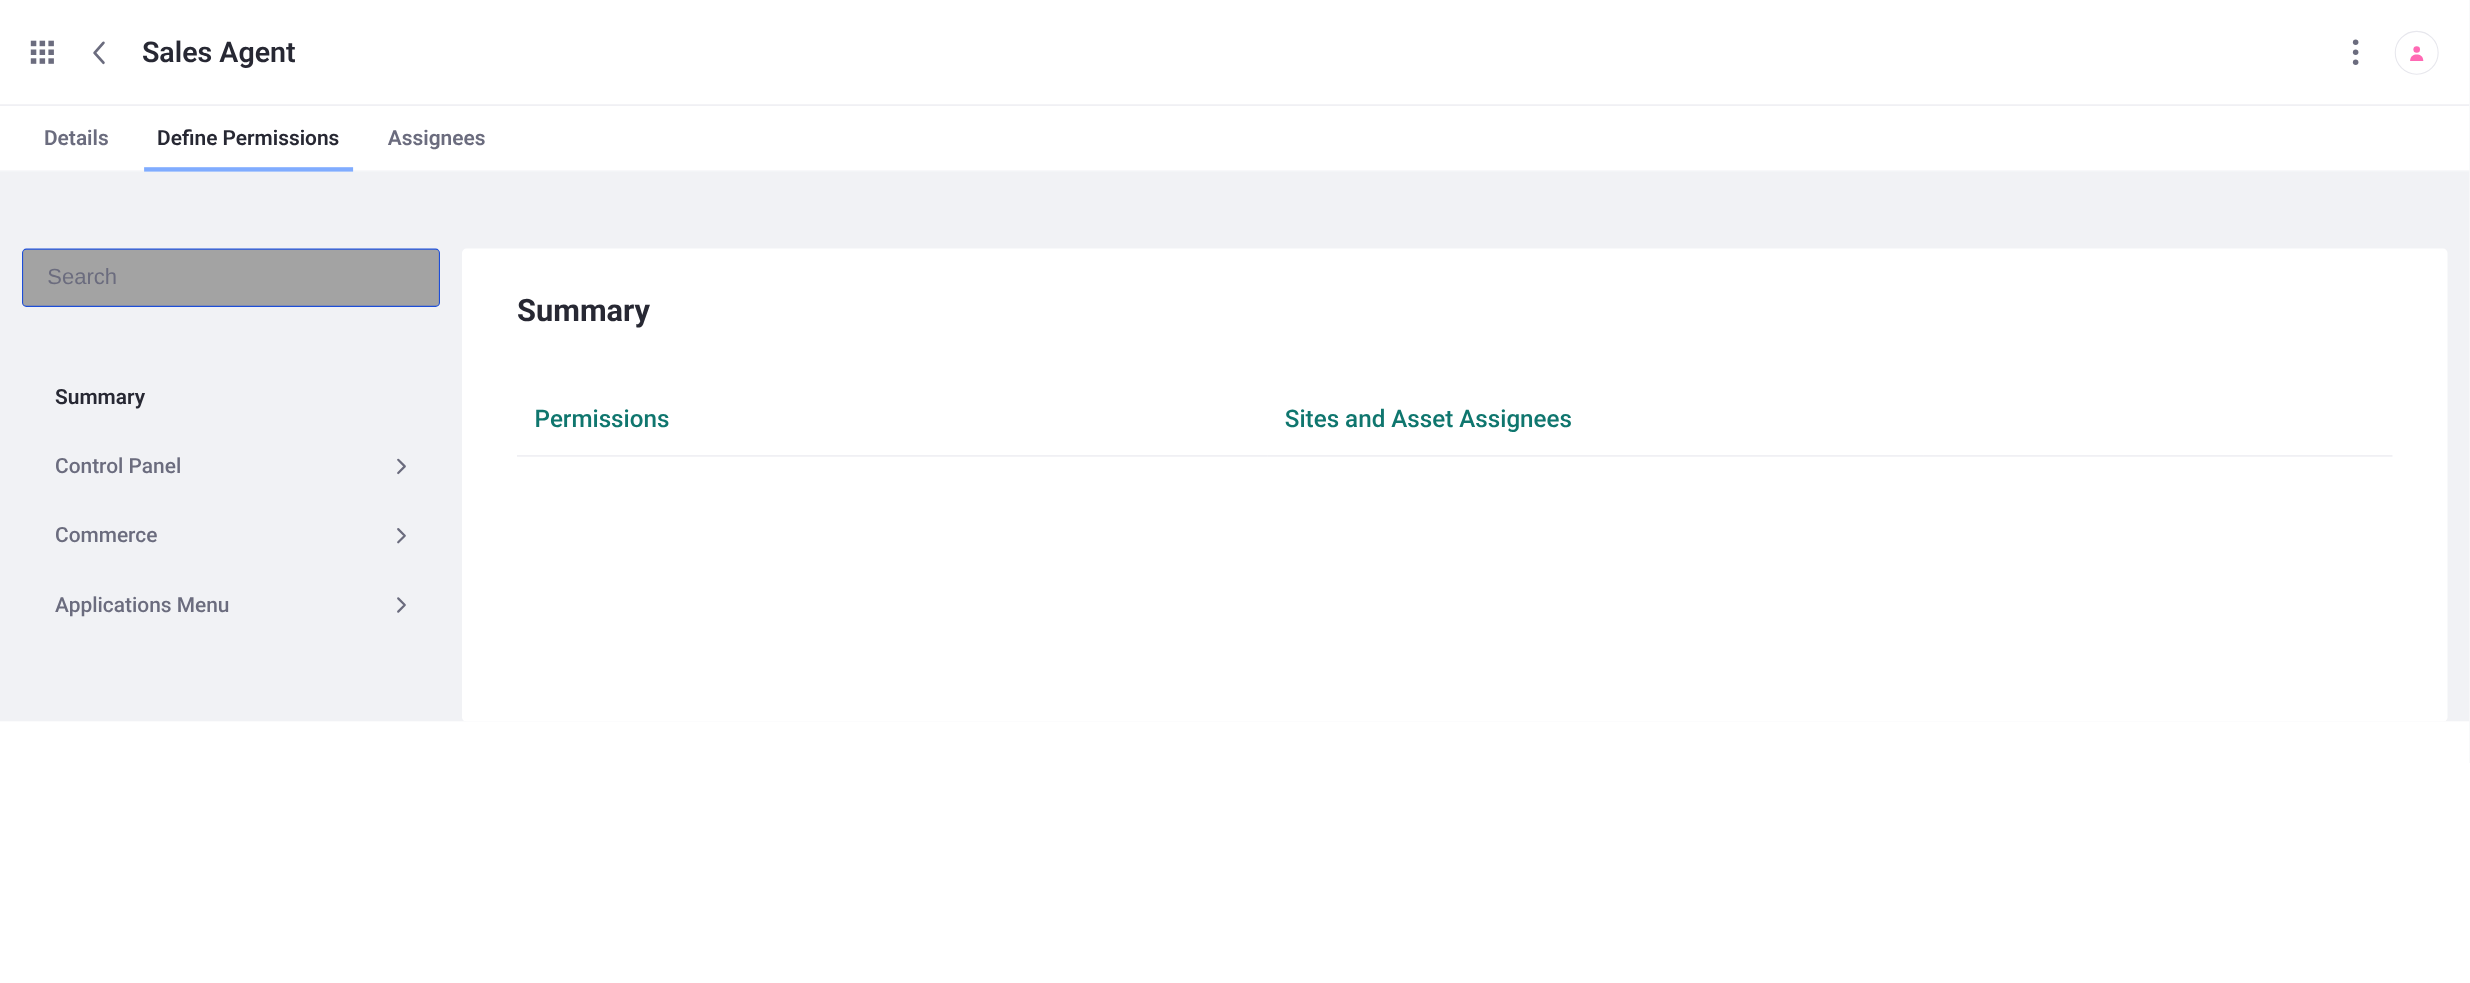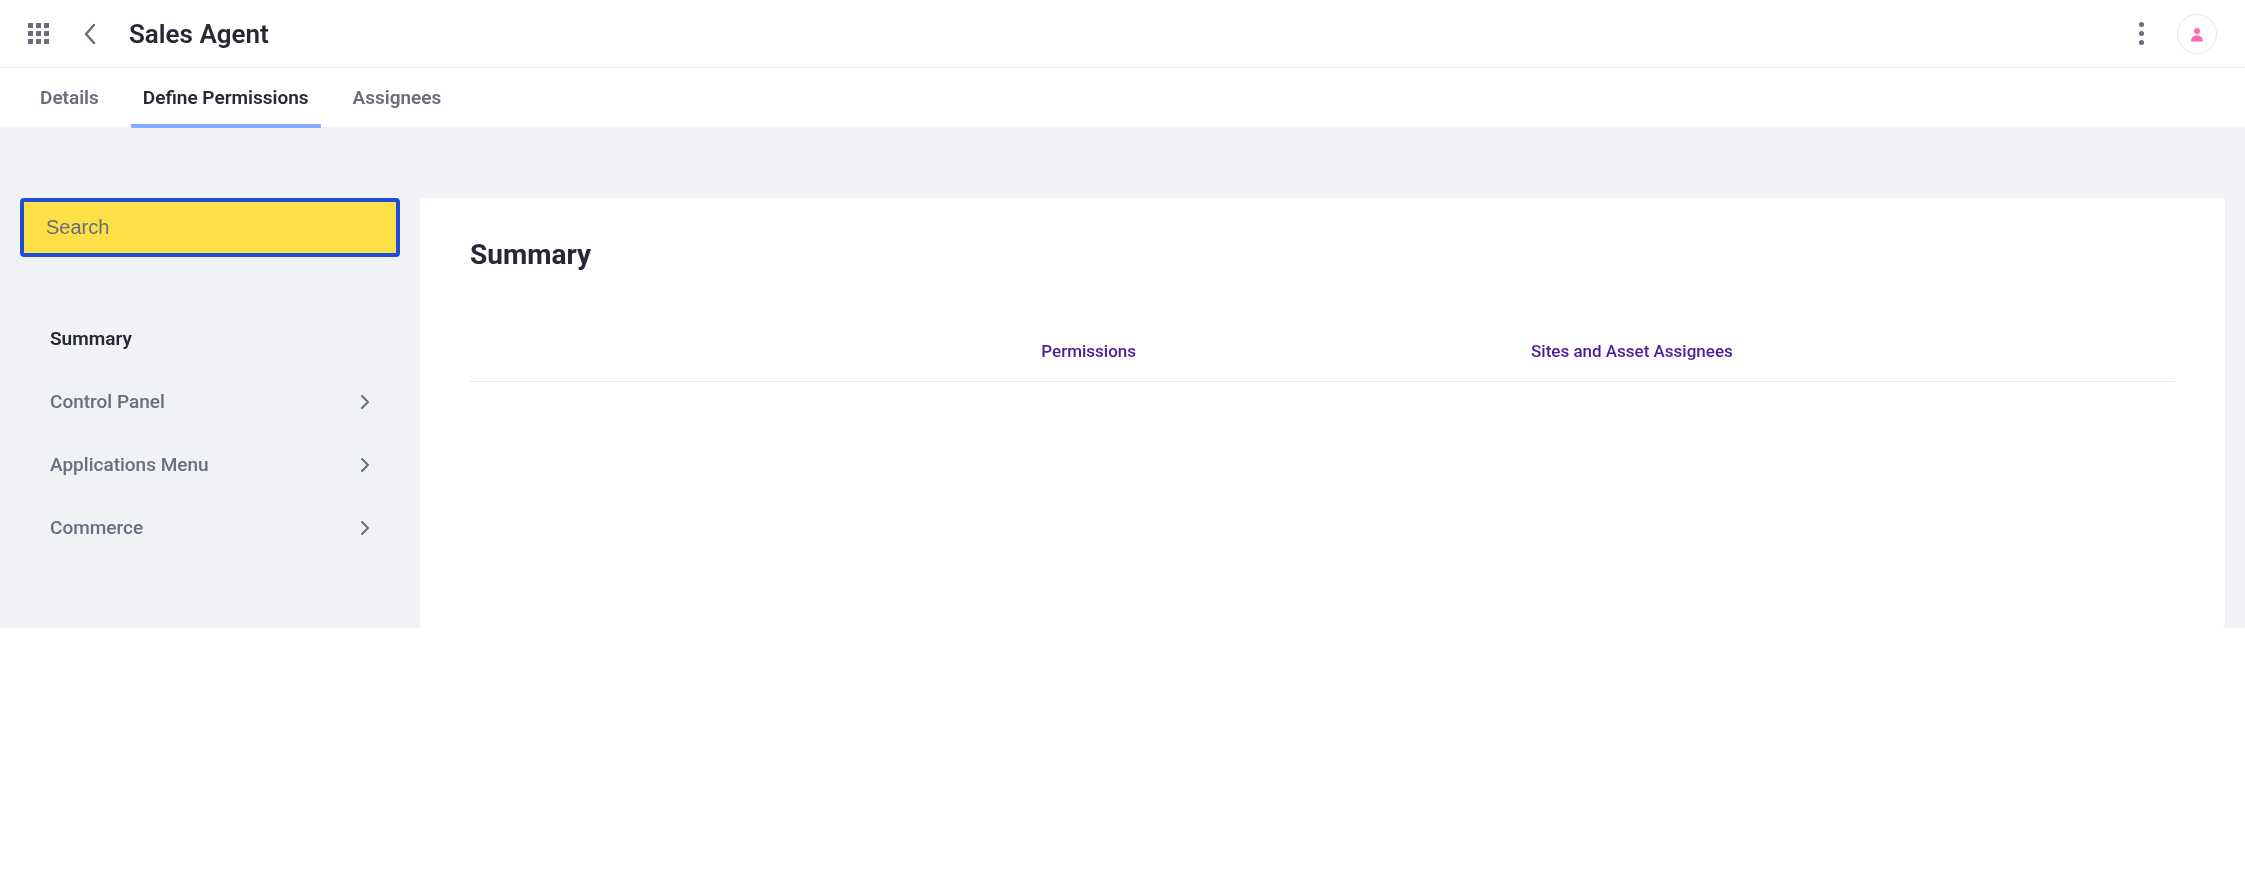--- a/index.html
+++ b/index.html
@@ -7,21 +7,21 @@
       font-family: -apple-system, BlinkMacSystemFont, "Segoe UI", Roboto, Helvetica, Arial, sans-serif;
       background: #fff;
       color: #272833;
     }
     .topbar {
       display: flex;
       align-items: center;
       justify-content: space-between;
       padding: 10px 28px;
       border-bottom: 1px solid #e7e7ed;
-      height: 68px;
+      height: 96px;
     }
     .topbar-left {
       display: flex;
       align-items: center;
       gap: 28px;
     }
     .grid-icon {
       display: grid;
       grid-template-columns: repeat(3, 5px);
       grid-template-rows: repeat(3, 5px);
@@ -110,22 +110,22 @@
       display: flex;
       background: #f1f2f5;
       padding: 0;
       min-height: 500px;
     }
     .sidebar {
       width: 420px;
       padding: 70px 20px 20px 20px;
     }
     .search-box {
-      background: #fde047;
-      border: 4px solid #1d4ed8;
+      background: #a3a3a3;
+      border: 1px solid #1d4ed8;
       border-radius: 4px;
       padding: 14px 22px;
       margin-bottom: 50px;
     }
     .search-box input {
       border: none;
       outline: none;
       font-size: 20px;
       width: 100%;
       color: #272833;
@@ -160,24 +160,24 @@
       font-size: 28px;
       font-weight: 700;
       color: #272833;
       margin-bottom: 70px;
     }
     table {
       width: 100%;
       border-collapse: collapse;
     }
     th {
-      text-align: right;
+      text-align: left;
       font-weight: 500;
-      font-size: 17px;
-      color: #4c1d95;
+      font-size: 22px;
+      color: #0f766e;
       padding: 0 16px 20px 16px;
       border-bottom: 1px solid #e7e7ed;
     }
     td {
       padding: 24px 16px;
       border-bottom: 1px solid #e7e7ed;
       font-size: 19px;
       color: #272833;
       vertical-align: middle;
     }
@@ -243,27 +243,27 @@
     <div class="nav-item strong">
       <span>Summary</span>
     </div>
     <div class="nav-item">
       <span>Control Panel</span>
       <svg class="chev" viewBox="0 0 10 16">
         <path d="M2 2 L8 8 L2 14" stroke="#6b6c7e" stroke-width="2" fill="none" stroke-linecap="round" stroke-linejoin="round"></path>
       </svg>
     </div>
     <div class="nav-item">
-      <span>Applications Menu</span>
+      <span>Commerce</span>
       <svg class="chev" viewBox="0 0 10 16">
         <path d="M2 2 L8 8 L2 14" stroke="#6b6c7e" stroke-width="2" fill="none" stroke-linecap="round" stroke-linejoin="round"></path>
       </svg>
     </div>
     <div class="nav-item">
-      <span>Commerce</span>
+      <span>Applications Menu</span>
       <svg class="chev" viewBox="0 0 10 16">
         <path d="M2 2 L8 8 L2 14" stroke="#6b6c7e" stroke-width="2" fill="none" stroke-linecap="round" stroke-linejoin="round"></path>
       </svg>
     </div>
   </div>
 
   <div class="main-panel">
     <div class="panel-title">Summary</div>
     <table>
       <thead>

